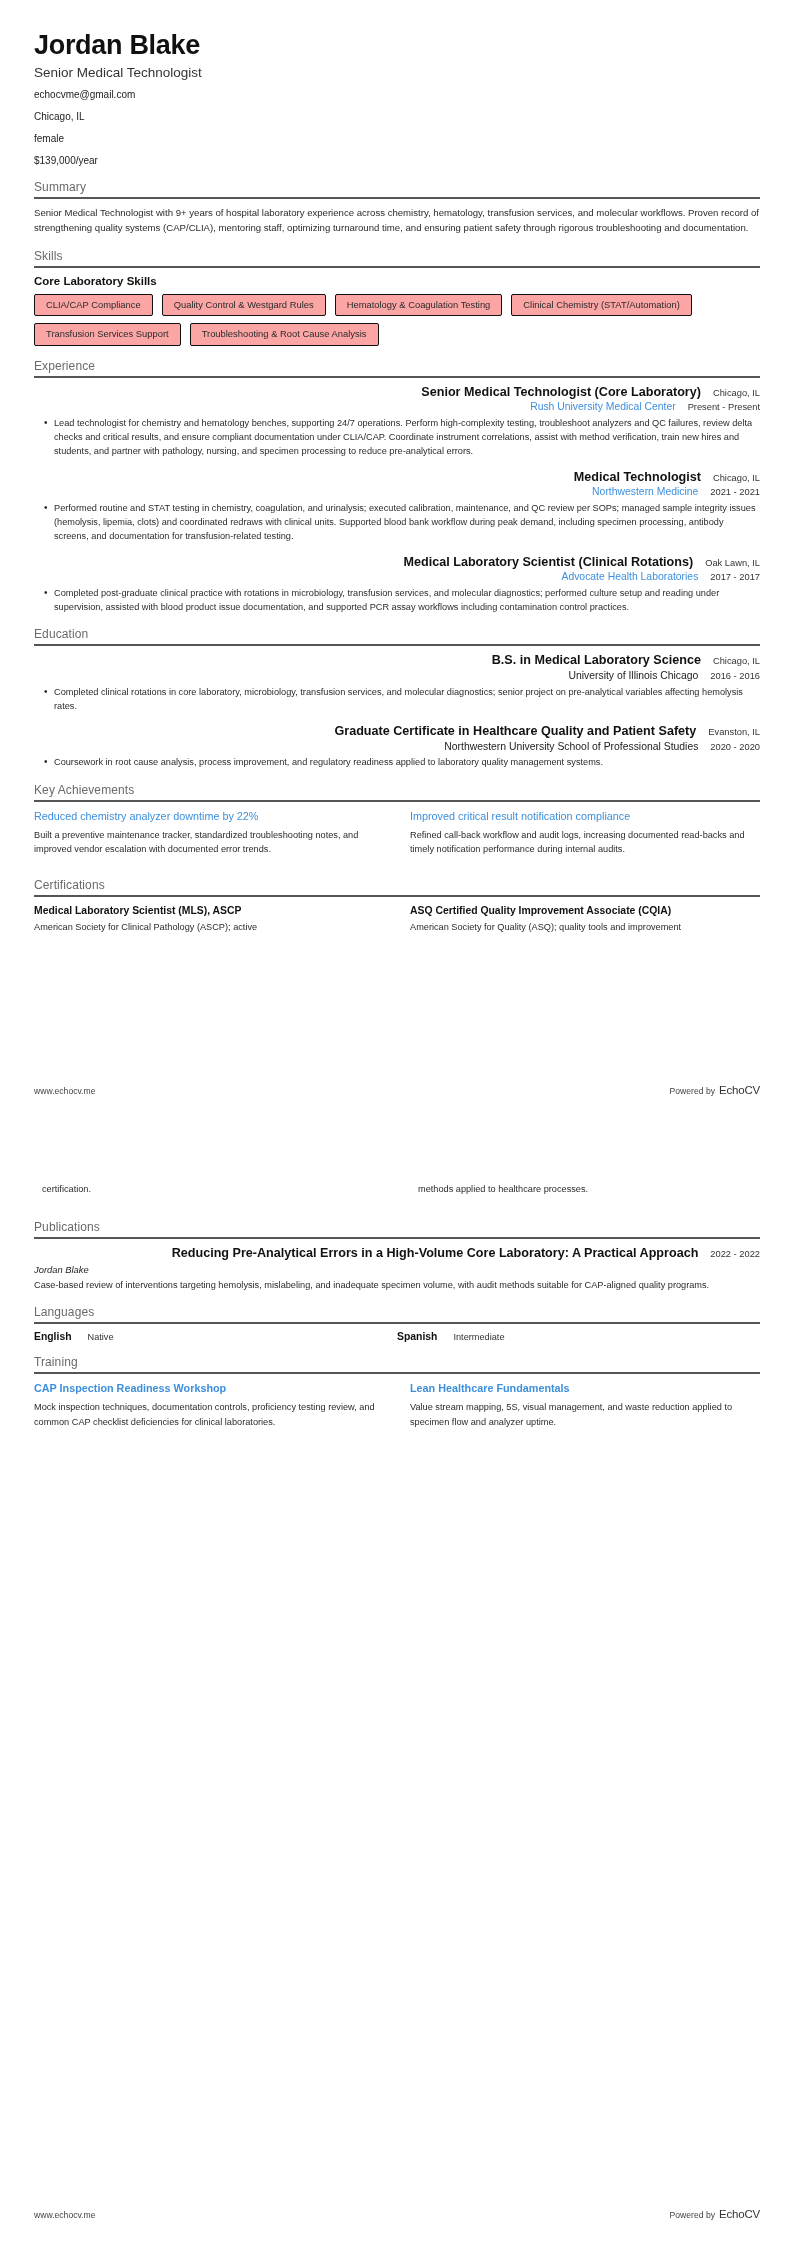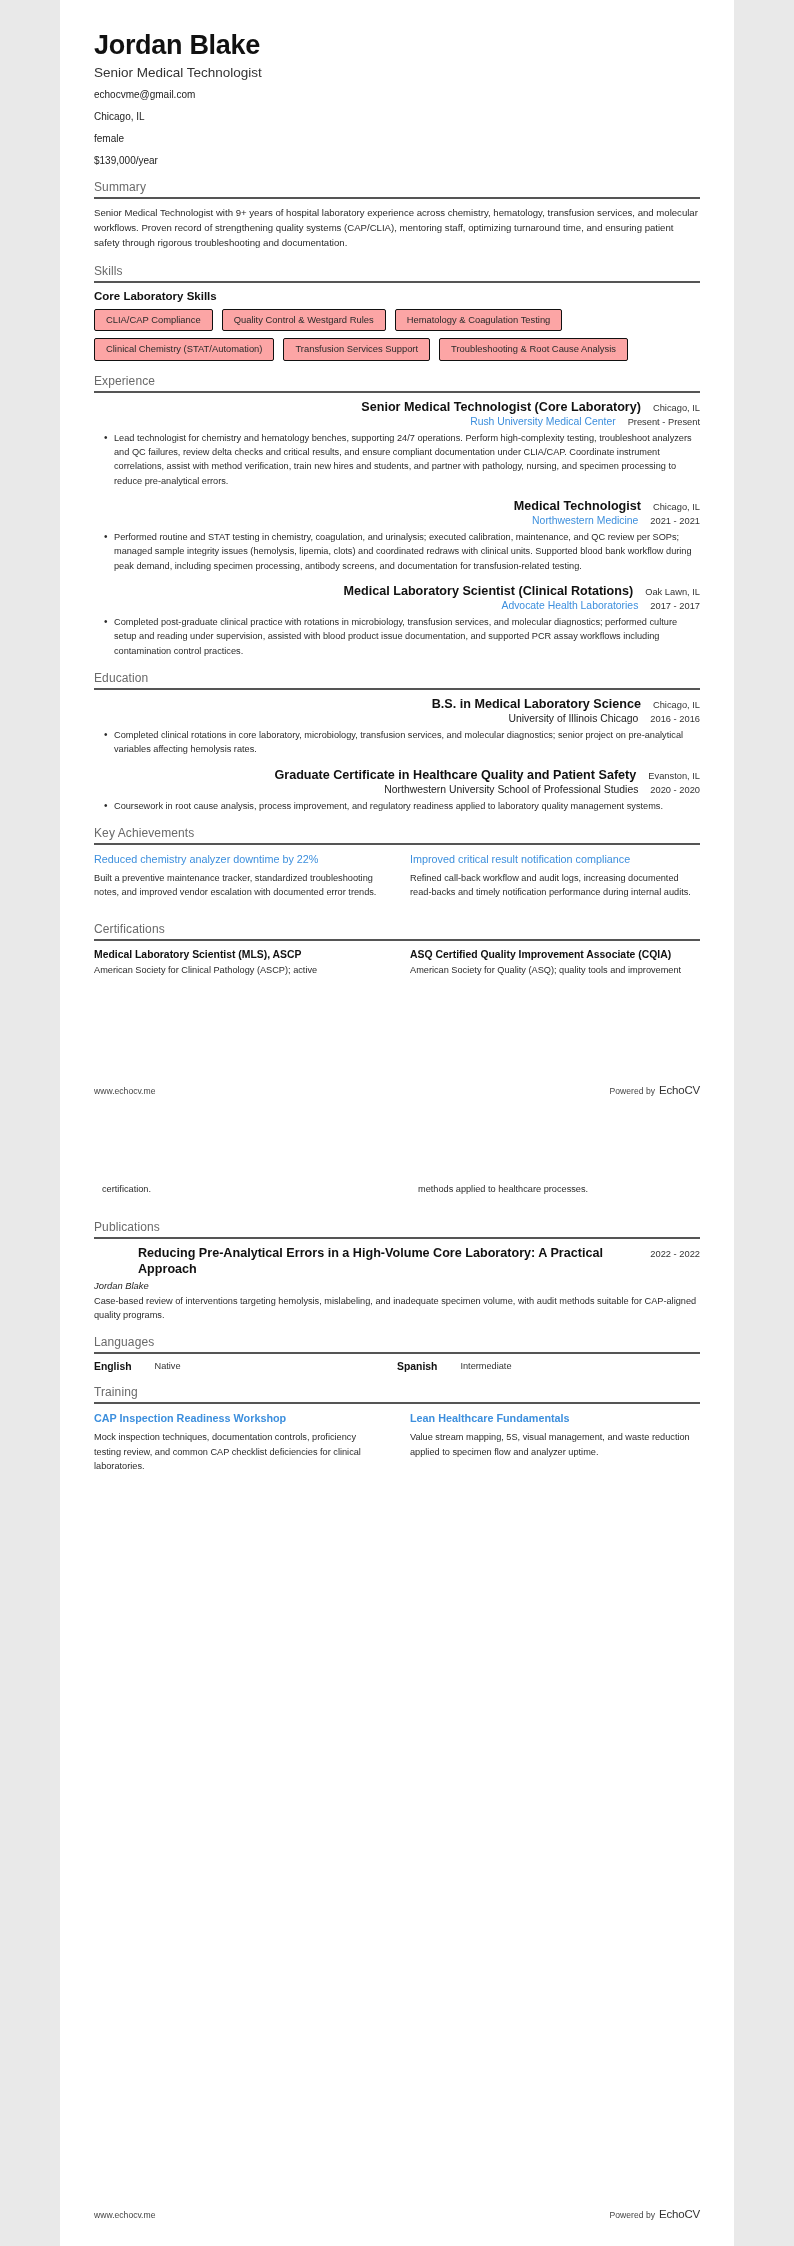--- a/index.html
+++ b/index.html
@@ -3,21 +3,21 @@
 <meta charset="utf-8">
 <style>
   html, body {
     margin: 0;
     padding: 0;
     background: #e9e9e9;
     font-family: "Liberation Sans", sans-serif;
     -webkit-font-smoothing: antialiased;
   }
   .canvas {
-    width: 674px;
+    width: 794px;
     min-height: 2246px;
     margin: 0 auto;
     background: #ffffff;
     position: relative;
     box-sizing: border-box;
   }
   .page {
     position: relative;
     padding: 30px 34px 0 34px;
     box-sizing: border-box;
@@ -191,22 +191,22 @@
     line-height: 1.55;
     color: #2b2b2b;
     margin: 8px;
   }
 
   
   .lang-row { display: flex; }
   .lang-item {
     flex: 1 1 0;
     display: flex;
-    align-items: flex-start;
-    gap: 23px;
+    align-items: center;
+    gap: 16px;
   }
   .lang-name {
     font-size: 10.4px;
     font-weight: bold;
     color: #111111;
   }
   .lang-level {
     font-size: 9.2px;
     color: #333333;
   }

